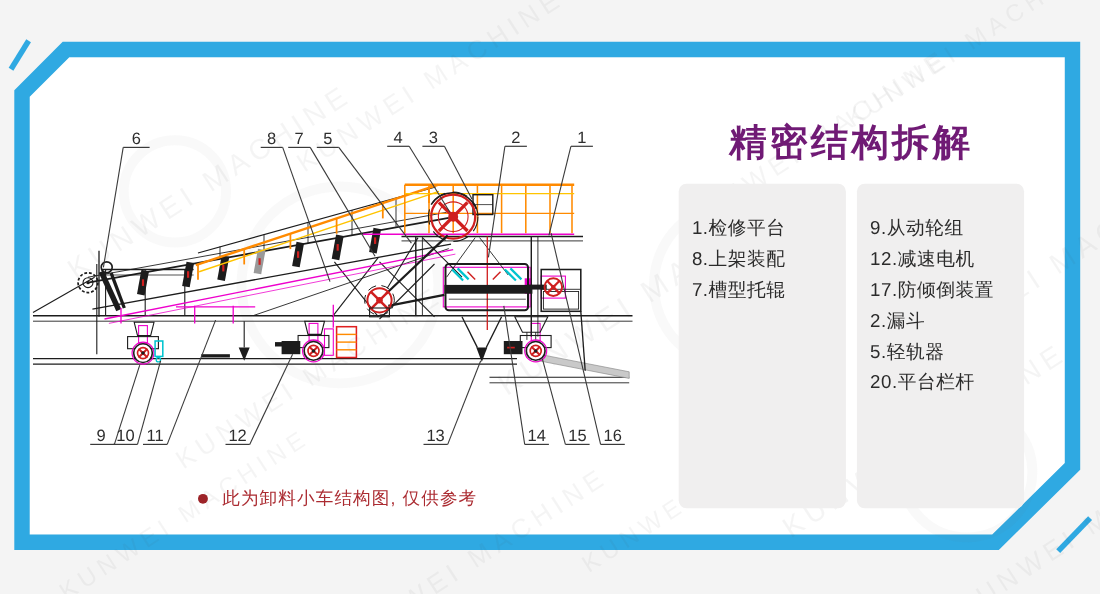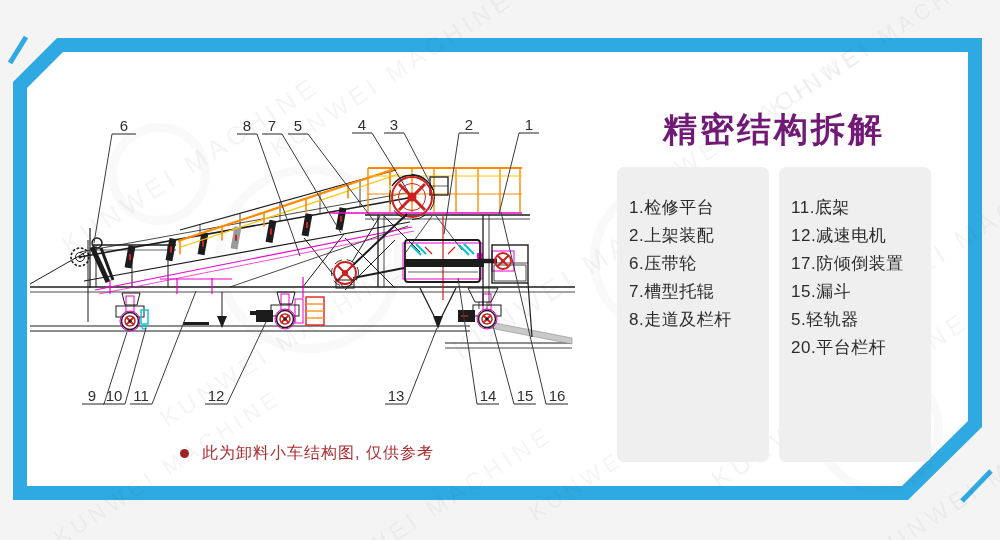--- a/index.html
+++ b/index.html
@@ -365,30 +365,28 @@
           <line x1="546" y1="404" x2="568" y2="404" stroke="#3a3a3a" stroke-width="1.1"></line>
           <text x="557" y="401" text-anchor="middle" font-size="15" fill="#2e2e2e">16</text>
         </g>
       </g>
   </svg>
 
   <div class="title">精密结构拆解</div>
 
   <div class="legend legend-left" id="legendL">
       <div class="legend-item">1.检修平台</div>
-      <div class="legend-item">2.上架装配</div>
-      <div class="legend-item">6.压带轮</div>
+      <div class="legend-item">8.上架装配</div>
       <div class="legend-item">7.槽型托辊</div>
-      <div class="legend-item">8.走道及栏杆</div>
     </div>
   <div class="legend legend-right" id="legendR">
-      <div class="legend-item">11.底架</div>
+      <div class="legend-item">9.从动轮组</div>
       <div class="legend-item">12.减速电机</div>
       <div class="legend-item">17.防倾倒装置</div>
-      <div class="legend-item">15.漏斗</div>
+      <div class="legend-item">2.漏斗</div>
       <div class="legend-item">5.轻轨器</div>
       <div class="legend-item">20.平台栏杆</div>
     </div>
 
   <div class="note">
     <span class="note-bullet"></span>
     <span class="note-text">此为卸料小车结构图, 仅供参考</span>
   </div>
 
 </div>

